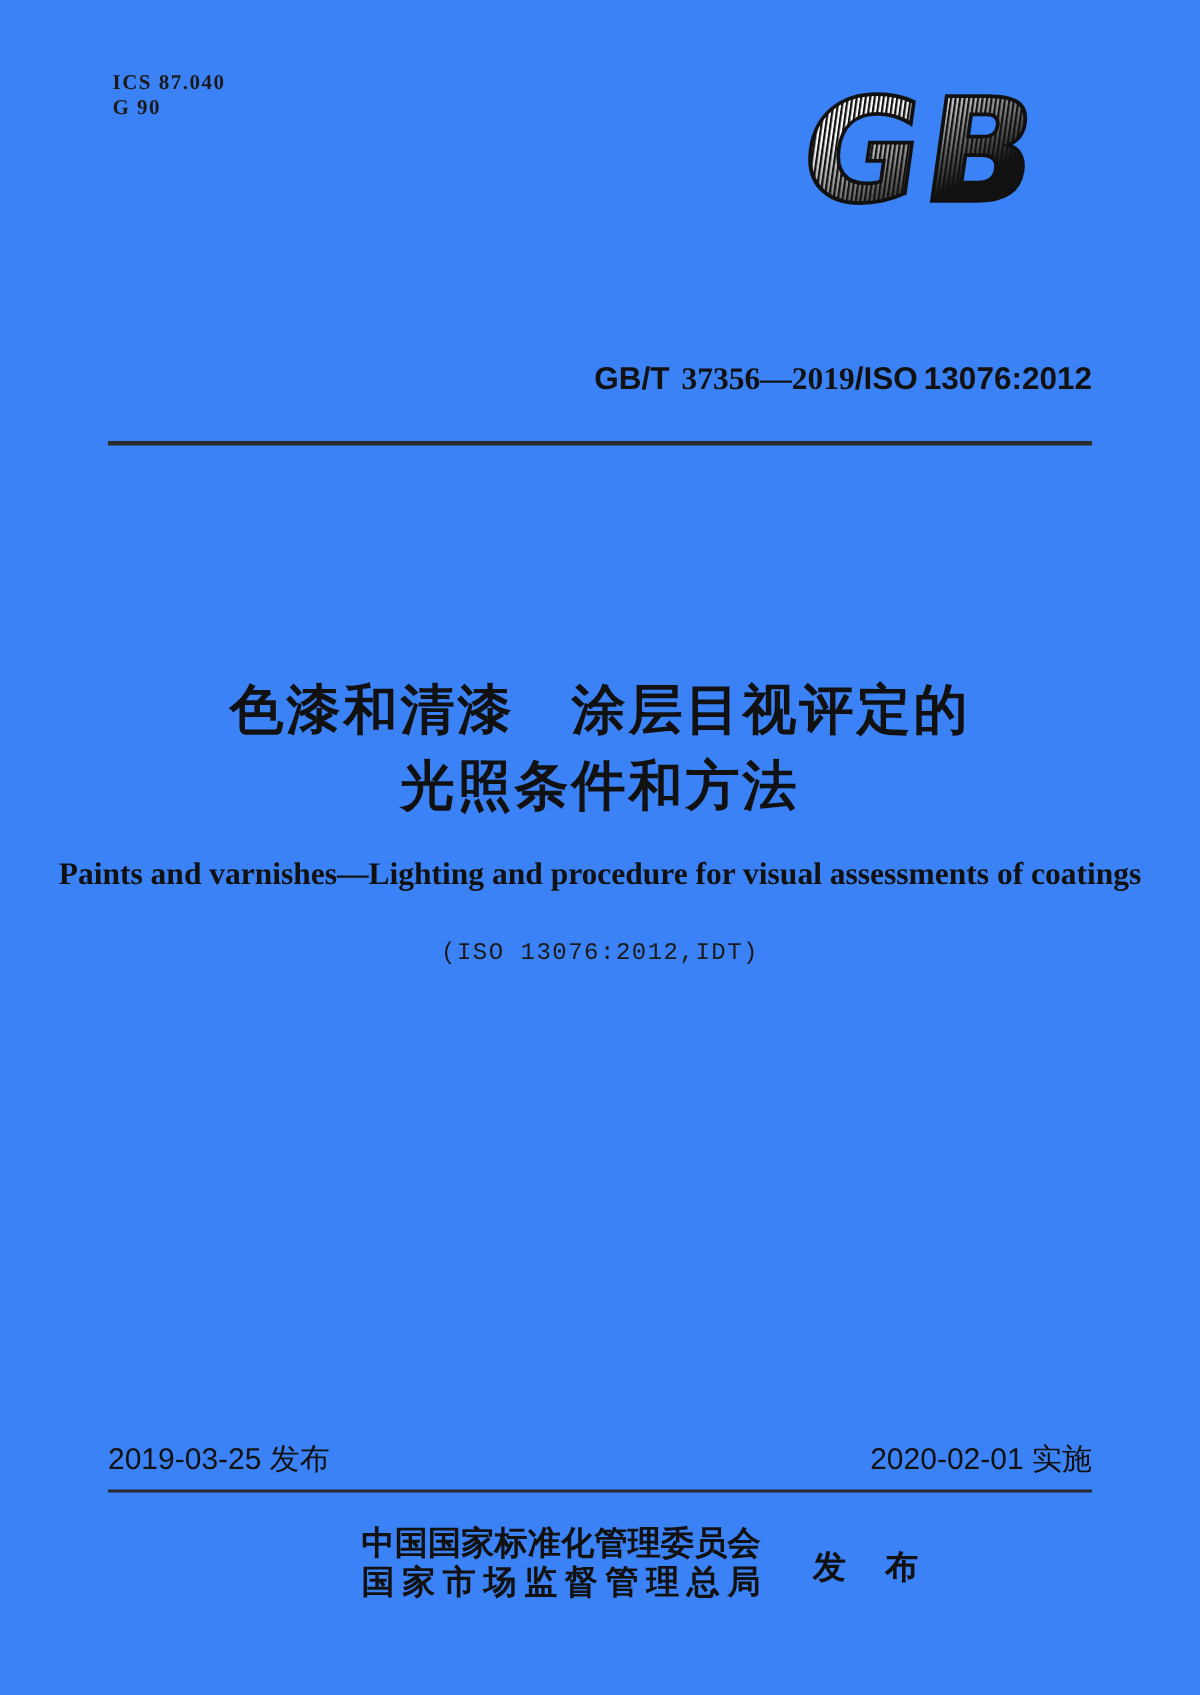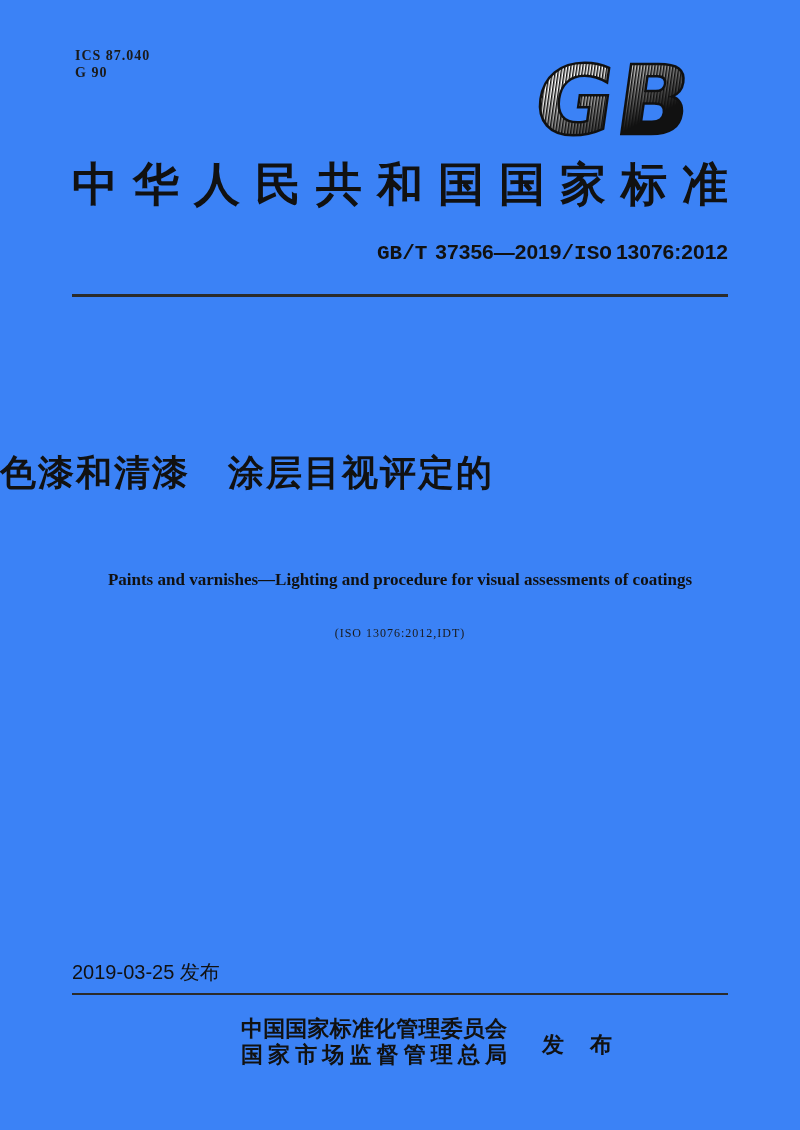--- a/index.html
+++ b/index.html
@@ -64,70 +64,71 @@
   
   .std-code {
     position: absolute;
     right: 72px;
     top: 240px;
     font-size: 21px;
     font-weight: bold;
     white-space: nowrap;
     color: #111;
   }
-  .std-code .serif { font-family: Liberation Mono, monospace; }
+  .std-code .serif { font-family: Liberation Sans, sans-serif; }
   .std-code .sans  { font-family: "Liberation Sans", "DejaVu Sans", sans-serif; }
-  .std-code .gap-l { margin-left: 8px; }
+  .std-code .gap-l { margin-left: 8px; font-family: Liberation Serif, serif; }
   .std-code .gap-s { margin-left: 4px; }
 
   .rule-top {
     position: absolute;
     left: 72px;
     right: 72px;
     top: 294px;
     height: 3px;
     background: #2b2b2b;
   }
 
   
   .cn-title {
     position: absolute;
     left: 0;
     right: 0;
     top: 447px;
+    text-align: center;
     font-family: "Liberation Sans", "DejaVu Sans", sans-serif;
     font-weight: bold;
     font-size: 36px;
     line-height: 51px;
     letter-spacing: 2px;
     color: #111;
   }
 
   
   .en-title {
     position: absolute;
     left: 0;
     right: 0;
     top: 570px;
     text-align: center;
     font-family: "Liberation Serif", "DejaVu Serif", serif;
     font-weight: bold;
-    font-size: 17px;
+    font-size: 21px;
     color: #111;
   }
 
   
   .iso-note {
     position: absolute;
     left: 0;
     right: 0;
     top: 626px;
     text-align: center;
-    font-family: Liberation Serif, serif;
-    font-size: 12px;
+    font-family: Liberation Mono, monospace;
+    font-size: 16px;
     letter-spacing: 1px;
     color: #1a1a1a;
   }
 
   
   .dates-row {
     position: absolute;
     left: 72px;
     right: 72px;
     top: 959px;
@@ -200,38 +201,39 @@
       <mask id="solidMask">
         <rect x="-20" y="-10" width="220" height="120" fill="url(#fadeGrad)"></rect>
       </mask>
     </defs>
     <g transform="skewX(-8) translate(16,0)">
       <text class="logo-text" x="0" y="80" fill="url(#hatch)" stroke="#111111" stroke-width="2.5">GB</text>
       <text class="logo-text" x="0" y="80" fill="#111111" mask="url(#solidMask)">GB</text>
     </g>
   </svg>
 
-  <div class="heading">中华人民共和国国家标准</div>
 
   <div class="std-code">
     <span class="serif">GB/T</span><span class="sans gap-l">37356—2019</span><span class="serif">/</span><span class="serif">ISO</span><span class="sans gap-s">13076:2012</span>
   </div>
 
   <div class="rule-top"></div>
 
   <div class="cn-title">
     <div>色漆和清漆　涂层目视评定的</div>
+    <div>光照条件和方法</div>
   </div>
 
   <div class="en-title">Paints and varnishes—Lighting and procedure for visual assessments of coatings</div>
 
   <div class="iso-note">(ISO 13076:2012,IDT)</div>
 
   <div class="dates-row">
     <span>2019-03-25 发布</span>
+    <span>2020-02-01 实施</span>
   </div>
 
   <div class="rule-bottom"></div>
 
   <div class="publisher">
     <div class="justify-line">中国国家标准化管理委员会</div>
     <div class="justify-line">国家市场监督管理总局</div>
   </div>
   <div class="publish-label">发 布</div>
 

